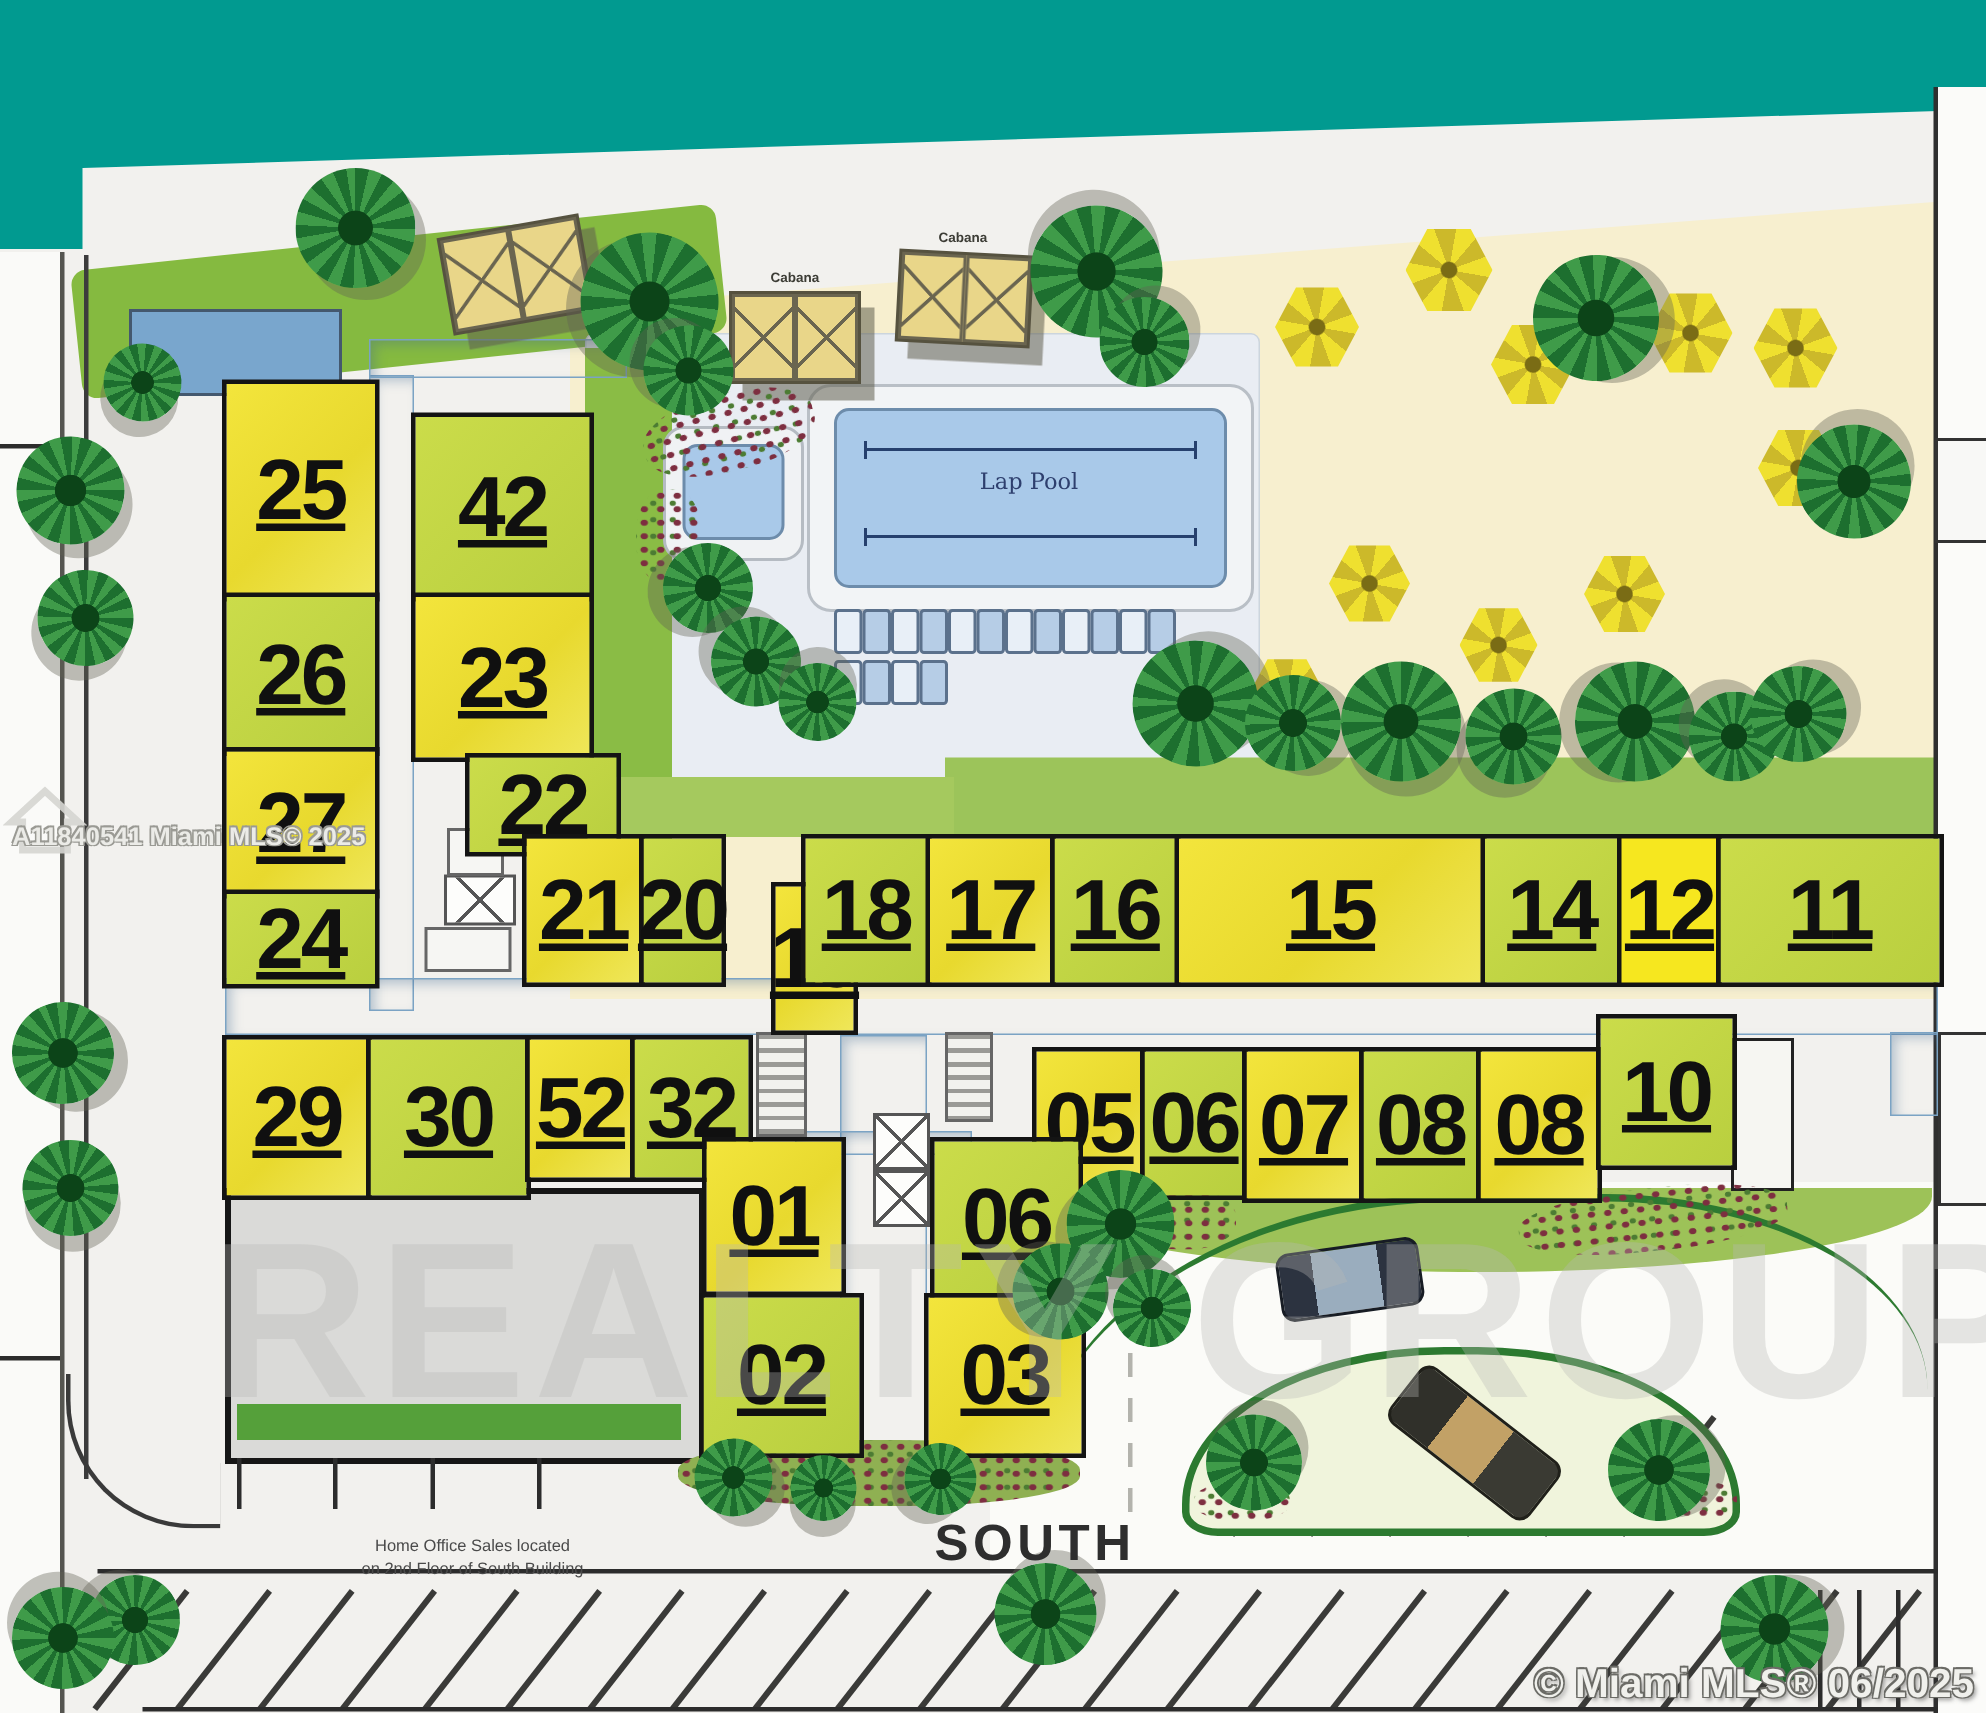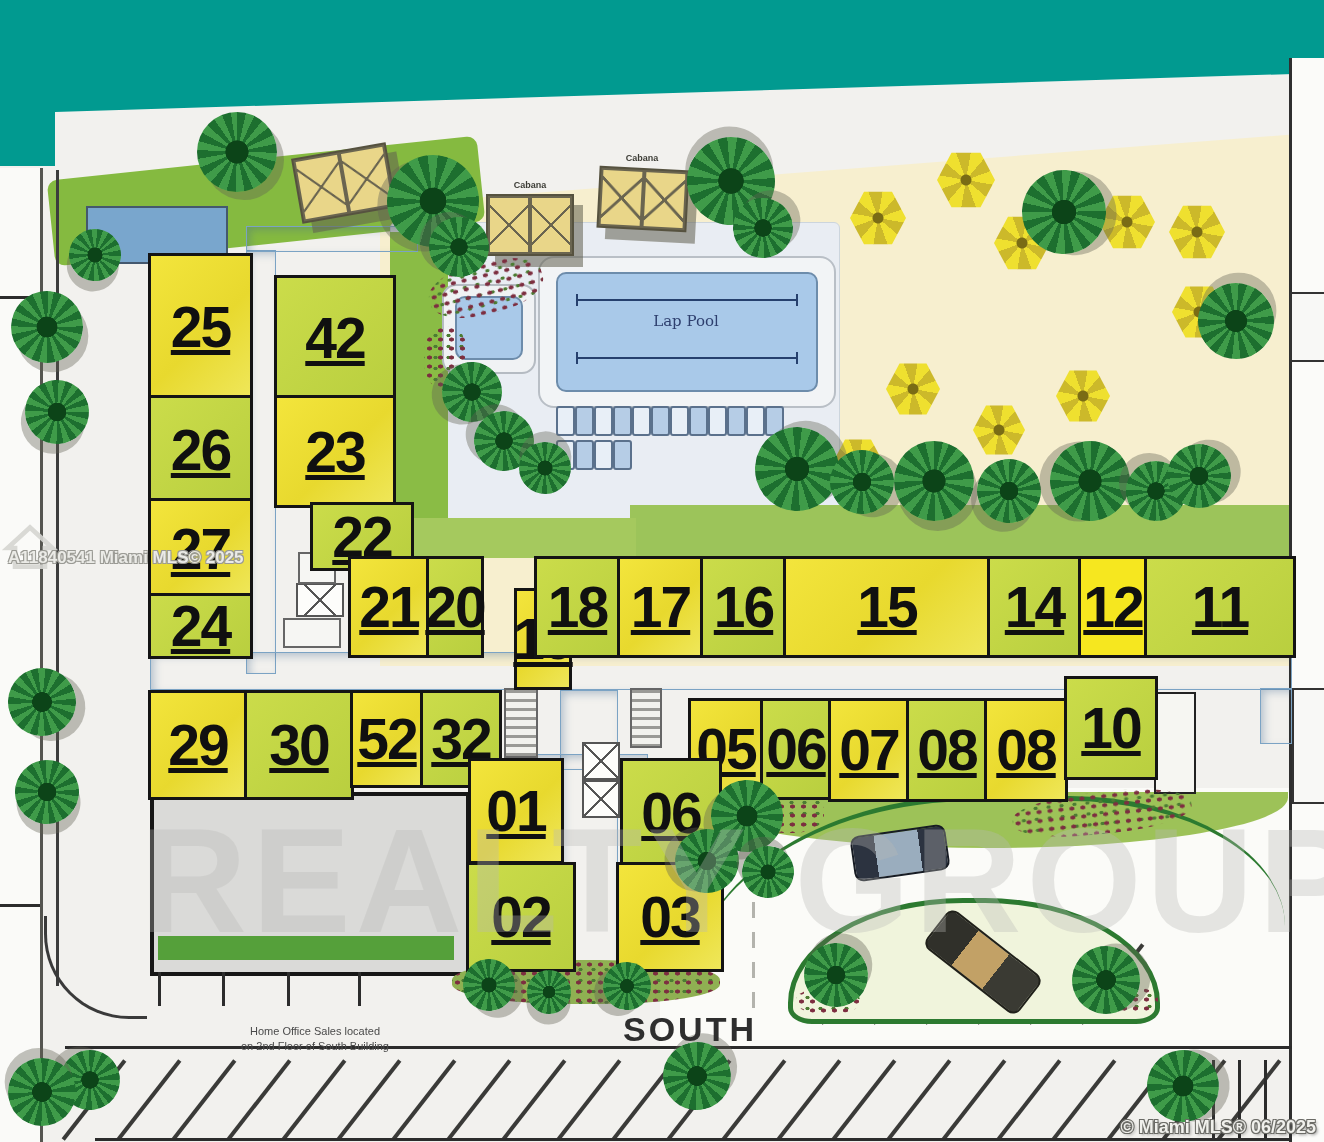--- a/index.html
+++ b/index.html
@@ -61,21 +61,21 @@
   #lap-pool-label{left:596px;top:312px;width:180px;text-align:center;font-family:"DejaVu Serif",serif;
       font-size:15px;color:#2e3f6e;}
   .cabana-lbl{width:80px;text-align:center;font-size:9px;color:#3d3d36;font-weight:bold;}
   #cabana-label-1{left:490px;top:180px;}
   #cabana-label-2{left:602px;top:153px;}
   #south-label{left:580px;top:1010px;width:220px;text-align:center;font-size:34px;font-weight:bold;
       color:#2e2e2e;letter-spacing:3px;}
   #home-office{left:190px;top:1024px;width:250px;text-align:center;font-size:11px;color:#4a4a4a;line-height:1.4;}
   #wm-left{left:8px;top:548px;white-space:nowrap;font-size:17px;font-weight:bold;color:#ebebe7;z-index:60;
       text-shadow:-1px -1px 0 #9a9a94,1px -1px 0 #9a9a94,-1px 1px 0 #9a9a94,1px 1px 0 #9a9a94;}
-  #wm-right{right:8px;bottom:4px;white-space:nowrap;font-size:18px;font-weight:bold;color:#f0f0ec;z-index:60;
+  #wm-right{right:8px;bottom:4px;white-space:nowrap;font-size:27px;font-weight:bold;color:#f0f0ec;z-index:60;
       text-shadow:-1px -1px 0 #6b6b66,1px -1px 0 #6b6b66,-1px 1px 0 #6b6b66,1px 1px 0 #6b6b66,2px 2px 3px rgba(60,60,60,.5);}
   #wm-realty{left:140px;top:796px;white-space:nowrap;font-size:148px;font-weight:700;z-index:40;
       color:rgba(185,185,182,.34);letter-spacing:5px;}
   #mls-house{position:absolute;left:2px;top:520px;z-index:60;opacity:.9;}
 </style>
 </head>
 <body>
 
 <div id="stage">
   <div id="scene">

